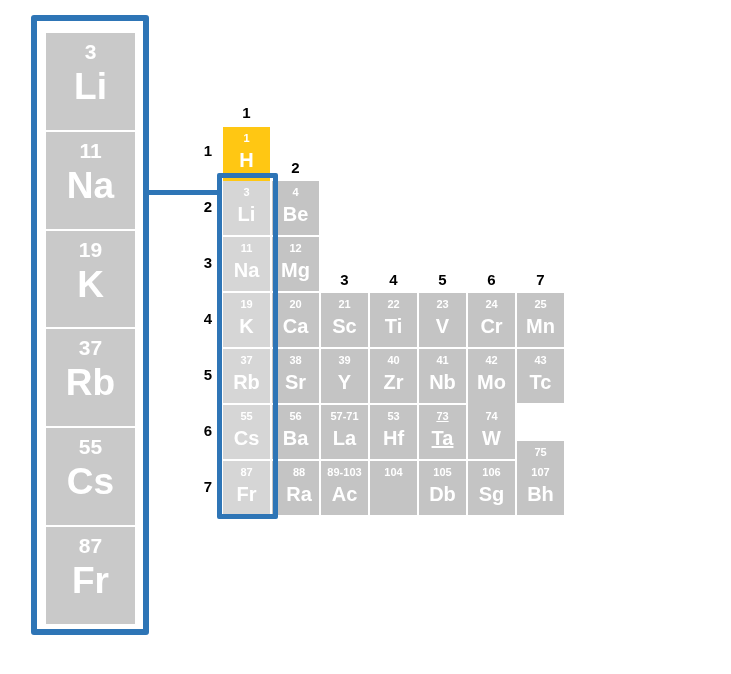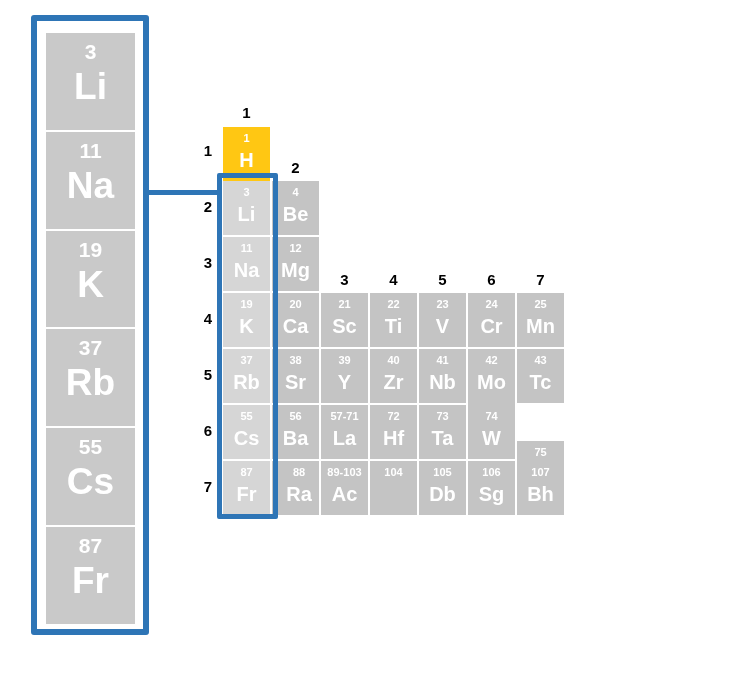--- a/index.html
+++ b/index.html
@@ -170,24 +170,24 @@
       </div>
       <div class="pcell default" style="left: 272px; top: 405px; width: 47px; height: 54px;">
         <div class="num">56</div>
         <div class="sym">Ba</div>
       </div>
       <div class="pcell default" style="left: 321px; top: 405px; width: 47px; height: 54px;">
         <div class="num">57-71</div>
         <div class="sym">La</div>
       </div>
       <div class="pcell default" style="left: 370px; top: 405px; width: 47px; height: 54px;">
-        <div class="num">72</div>
+        <div class="num">53</div>
         <div class="sym">Hf</div>
       </div>
-      <div class="pcell default" style="left: 419px; top: 405px; width: 47px; height: 54px;">
+      <div class="pcell default" style="left: 419px; top: 405px; width: 47px; height: 54px; text-decoration: underline;">
         <div class="num">73</div>
         <div class="sym">Ta</div>
       </div>
       <div class="pcell default" style="left: 468px; top: 405px; width: 47px; height: 54px;">
         <div class="num">74</div>
         <div class="sym">W</div>
       </div>
       <div class="pcell default" style="left: 517px; top: 405px; width: 47px; height: 54px; margin-top: 36px;">
         <div class="num">75</div>
         <div class="sym">Re</div>

